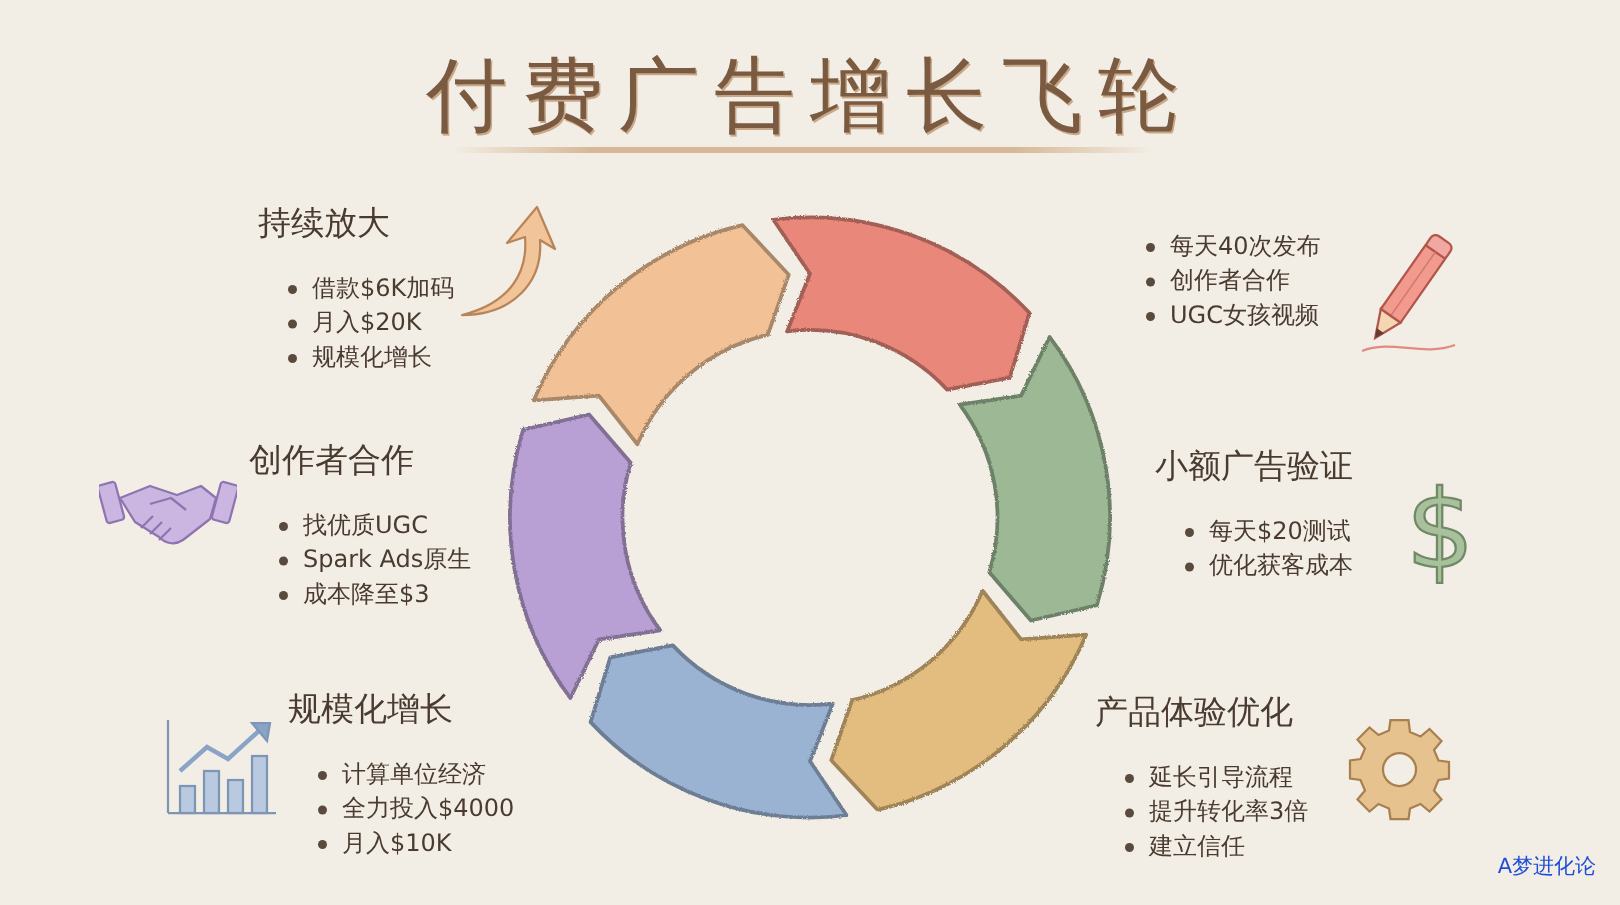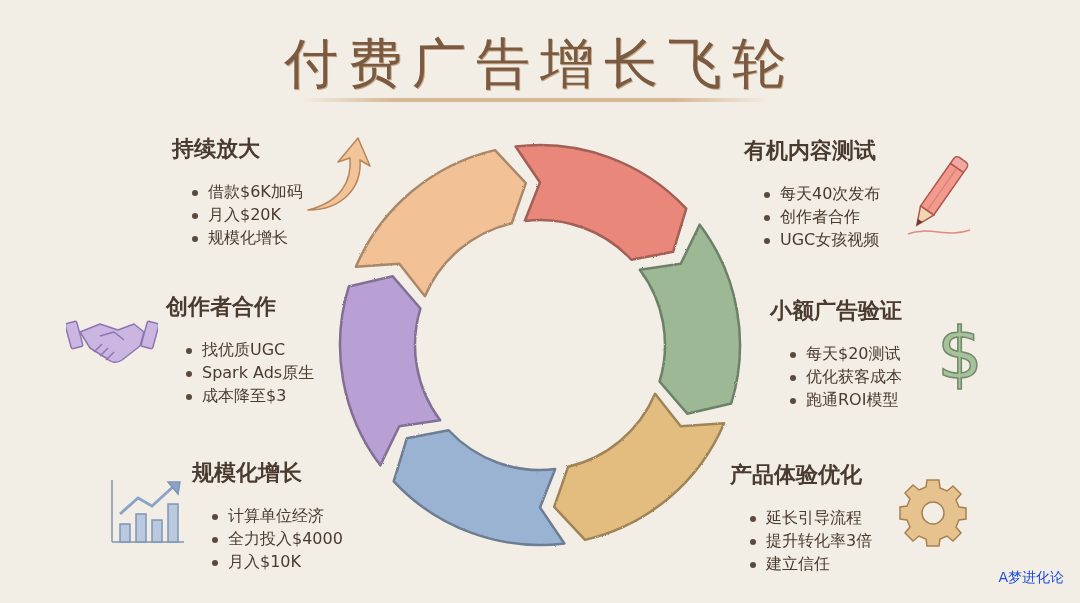--- a/index.html
+++ b/index.html
@@ -15,21 +15,21 @@
     font-family:"DejaVu Sans",sans-serif;
     text-shadow:1px 1px 0 #c8a888;
   }
   .title-underline {
     position:absolute; left:300px; top:98px; width:470px; height:4px;
     background:linear-gradient(90deg, rgba(200,160,120,0), #d6b896 20%, #d6b896 80%, rgba(200,160,120,0));
     border-radius:3px;
   }
   .block { position:absolute; }
   .block h2 {
-    margin:0 0 4px 0; font-size:22px; font-weight:bold; color:#4a3b30;
+    margin:0 0 4px 0; font-size:22px; font-weight:normal; color:#4a3b30;
   }
   .block ul { margin:16px; padding:0; list-style:none; }
   .block li {
     font-size:16px; line-height:23px; color:#4a3b30; position:relative; padding-left:20px;
   }
   .block li::before {
     content:""; position:absolute; left:4px; top:10px; width:6px; height:6px; border-radius:50%; background:#5a4a3e;
   }
   .ring { position:absolute; left:0; top:0; }
   .icon { position:absolute; }
@@ -52,34 +52,32 @@
       <path d="M515.6261313189706,146.4907696717356 A200,200 0 0 1 686.2707403238342,208.6003279875003 L673.1122071969612,251.79382909295504 L631.4192127023963,259.7502049921877 A125,125 0 0 0 524.7663320743566,220.93173104483475 L540,182.5 Z" fill="#e8877a" stroke="#a25f55" stroke-width="2.5" stroke-linejoin="round"></path>
       <path d="M699.7271020094586,224.63699536959035 A200,200 0 0 1 731.2609511926071,403.47434094454735 L687.2750153934556,413.67546753286365 L659.5380944953795,381.5464630903421 A125,125 0 0 0 639.8294387559116,269.77312210599393 L680.7291281149713,263.75 Z" fill="#9cb894" stroke="#6d8168" stroke-width="2.5" stroke-linejoin="round"></path>
       <path d="M724.1009706904881,423.14622569785473 A200,200 0 0 1 584.990210868773,539.8740129570471 L554.1628081964944,506.88163843990867 L568.1188817929831,466.7962580981544 A125,125 0 0 0 655.063106681555,393.84139106115924 L680.7291281149713,426.25 Z" fill="#e3bd7f" stroke="#9f8459" stroke-width="2.5" stroke-linejoin="round"></path>
       <path d="M564.3738686810295,543.5092303282644 A200,200 0 0 1 393.7292596761659,481.3996720124997 L406.8877928030389,438.206170907045 L448.5807872976037,430.24979500781234 A125,125 0 0 0 555.2336679256434,469.06826895516525 L540,507.5 Z" fill="#9bb3d2" stroke="#6d7d93" stroke-width="2.5" stroke-linejoin="round"></path>
       <path d="M380.2728979905414,465.36300463040965 A200,200 0 0 1 348.7390488073929,286.5256590554527 L392.72498460654435,276.32453246713635 L420.4619055046206,308.45353690965794 A125,125 0 0 0 440.1705612440884,420.226877894006 L399.27087188502867,426.25 Z" fill="#b9a0d4" stroke="#827094" stroke-width="2.5" stroke-linejoin="round"></path>
       <path d="M355.8990293095119,266.8537743021453 A200,200 0 0 1 495.00978913122697,150.12598704295297 L525.8371918035056,183.11836156009136 L511.88111820701687,223.2037419018456 A125,125 0 0 0 424.93689331844496,296.1586089388408 L399.2708718850287,263.75 Z" fill="#f2c296" stroke="#a98869" stroke-width="2.5" stroke-linejoin="round"></path>
     </g>
 </svg>
 
 <div class="block" style="left:744px; top:136px;">
-  <h2>有机内容测试</h2>
   <ul>
     <li>每天40次发布</li>
     <li>创作者合作</li>
     <li>UGC女孩视频</li>
   </ul>
 </div>
 
 <div class="block" style="left:770px; top:296px;">
   <h2>小额广告验证</h2>
   <ul>
     <li>每天$20测试</li>
     <li>优化获客成本</li>
-    <li>跑通ROI模型</li>
   </ul>
 </div>
 
 <div class="block" style="left:730px; top:460px;">
   <h2>产品体验优化</h2>
   <ul>
     <li>延长引导流程</li>
     <li>提升转化率3倍</li>
     <li>建立信任</li>
   </ul>

